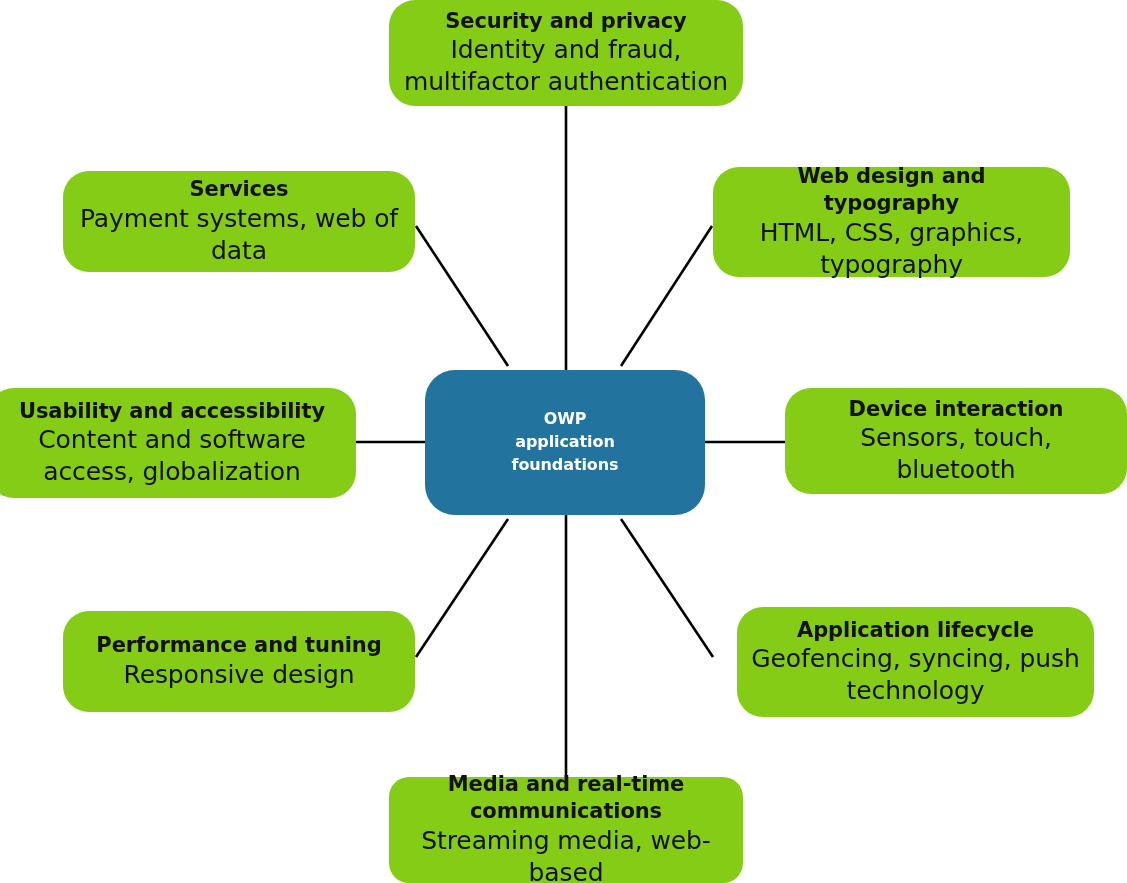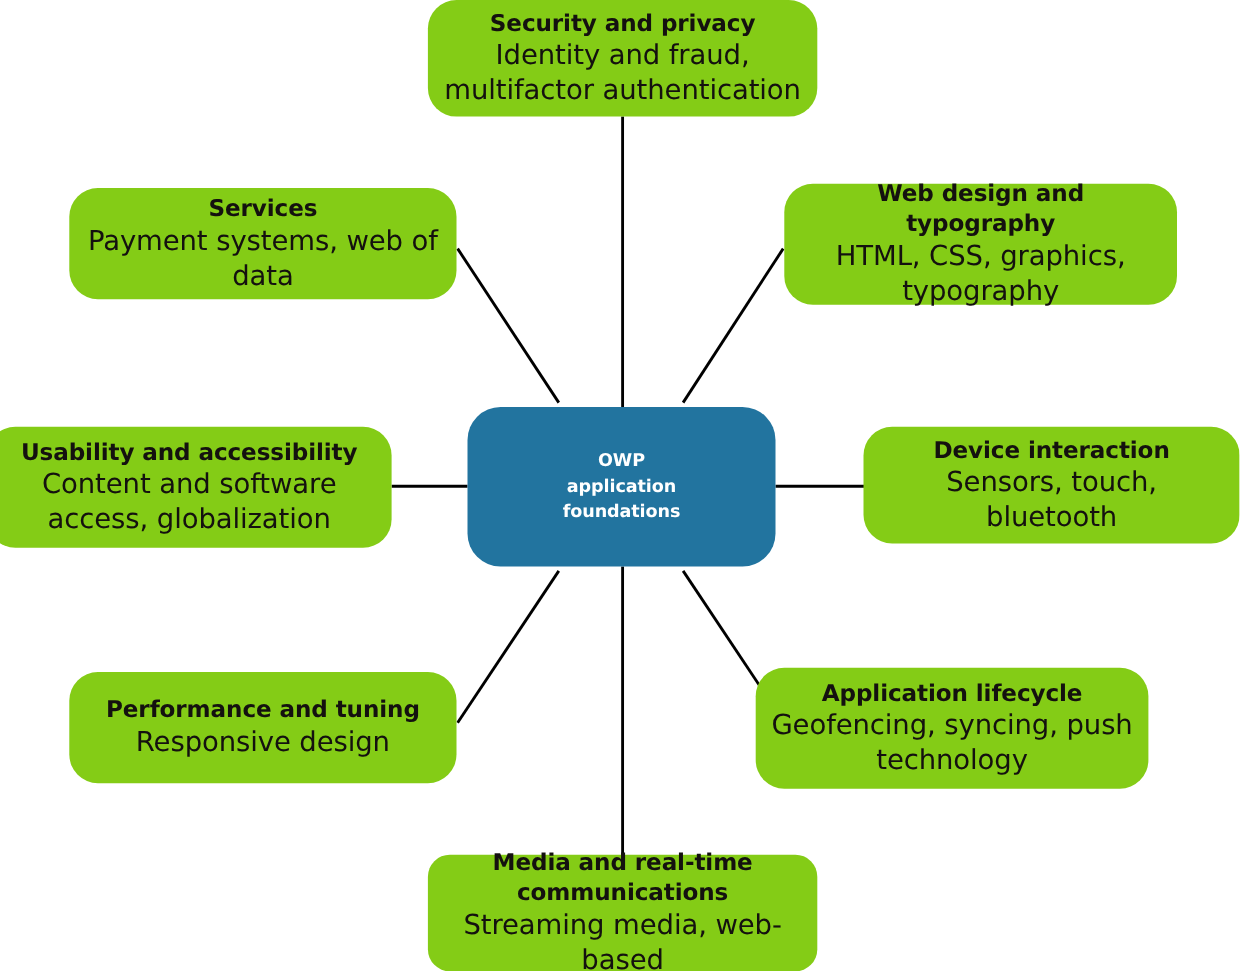--- a/index.html
+++ b/index.html
@@ -63,21 +63,21 @@
     white-space: pre-line;
   }
 
   
   #node-security        { left: 389px;  top: 0px;    width: 354px; height: 106px; }
   #node-services        { left: 63px;   top: 171px;  width: 352px; height: 101px; text-align: center; }
   #node-webdesign       { left: 713px;  top: 167px;  width: 357px; height: 110px; }
   #node-usability       { left: -12px;  top: 388px;  width: 368px; height: 110px; }
   #node-device          { left: 785px;  top: 388px;  width: 342px; height: 106px; }
   #node-performance     { left: 63px;   top: 611px;  width: 352px; height: 101px; }
-  #node-lifecycle       { left: 687px;  top: 607px;  width: 357px; height: 110px; }
+  #node-lifecycle       { left: 737px;  top: 607px;  width: 357px; height: 110px; }
   #node-media           { left: 389px;  top: 777px;  width: 354px; height: 106px; border-radius: 20px; }
   #node-center          { left: 425px;  top: 370px;  width: 280px; height: 145px; }
 </style>
 </head>
 <body>
 
 <div id="diagram-root">
 
   <svg id="connector-layer" viewBox="0 0 1127 883" width="1127" height="883" xmlns="http://www.w3.org/2000/svg">
 

